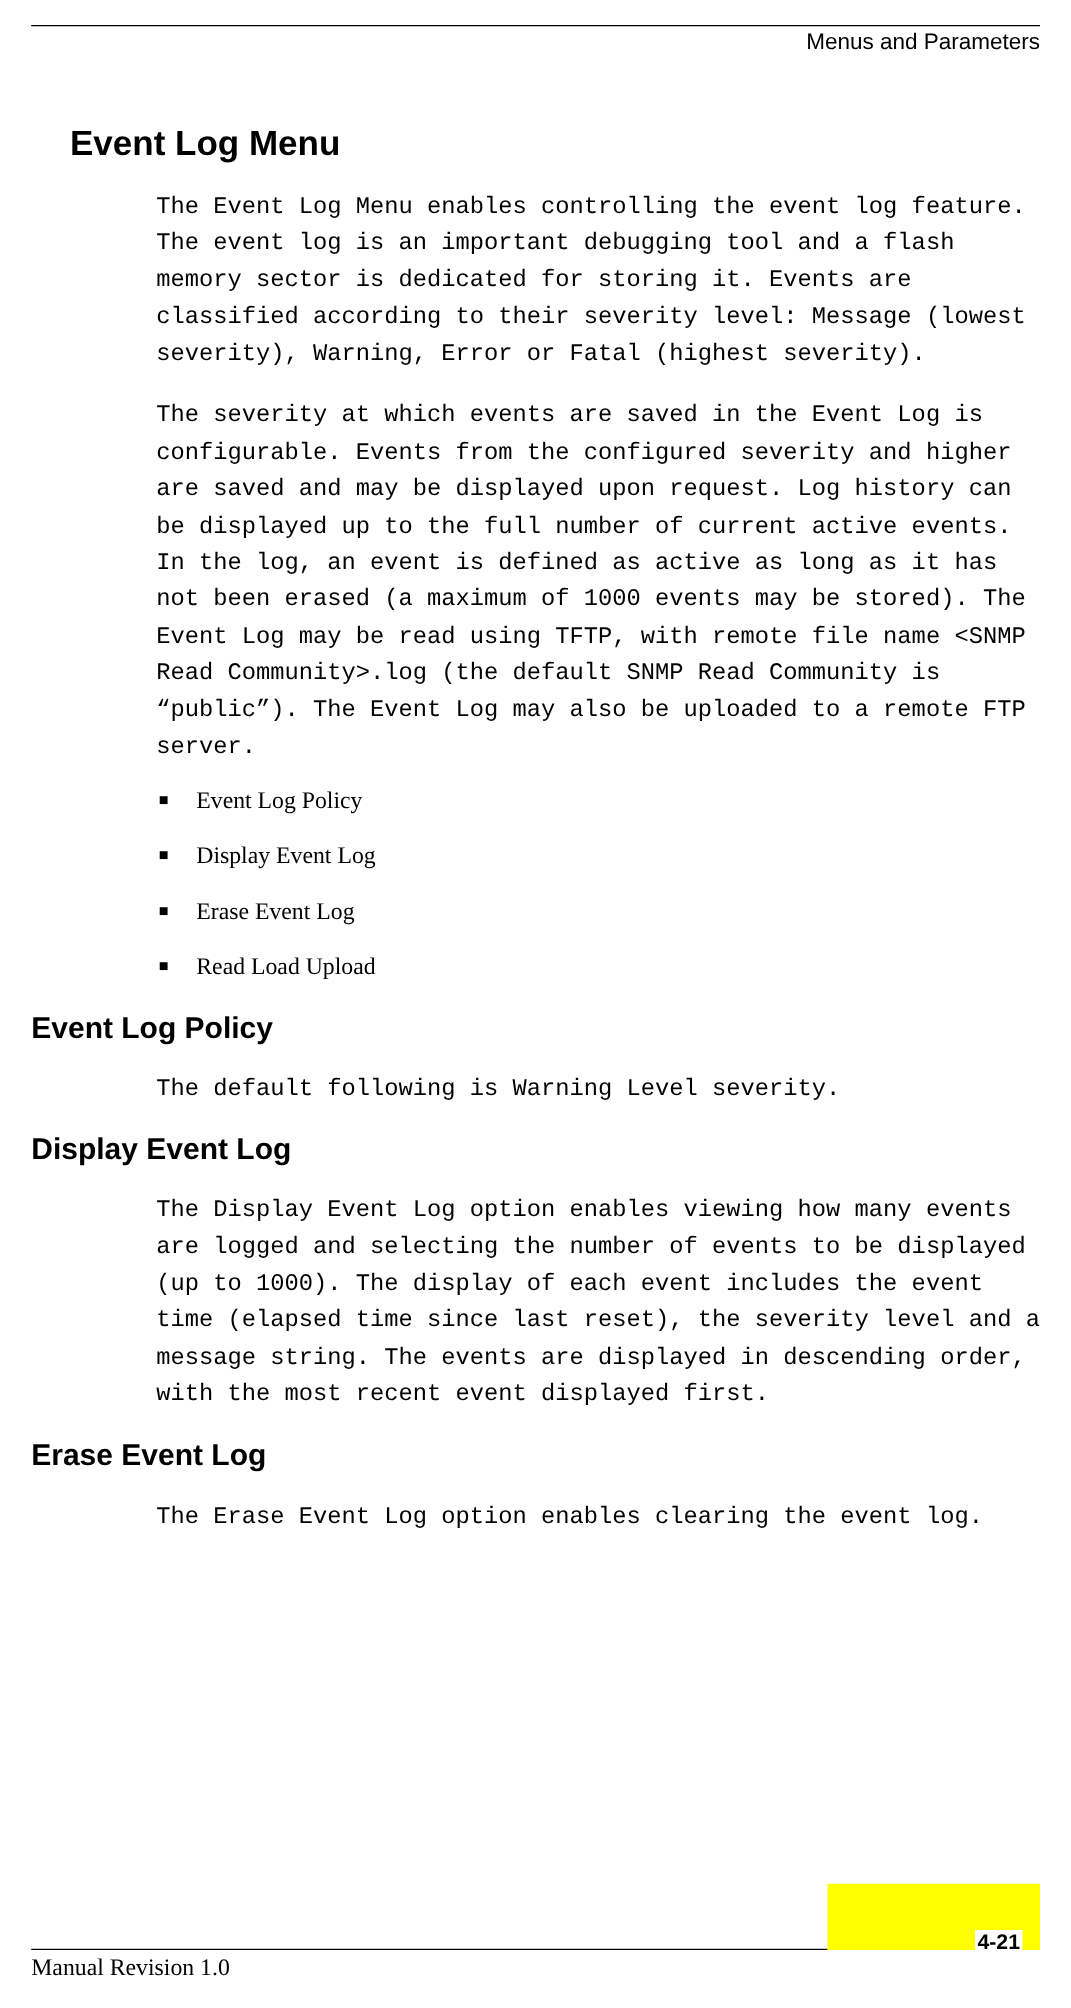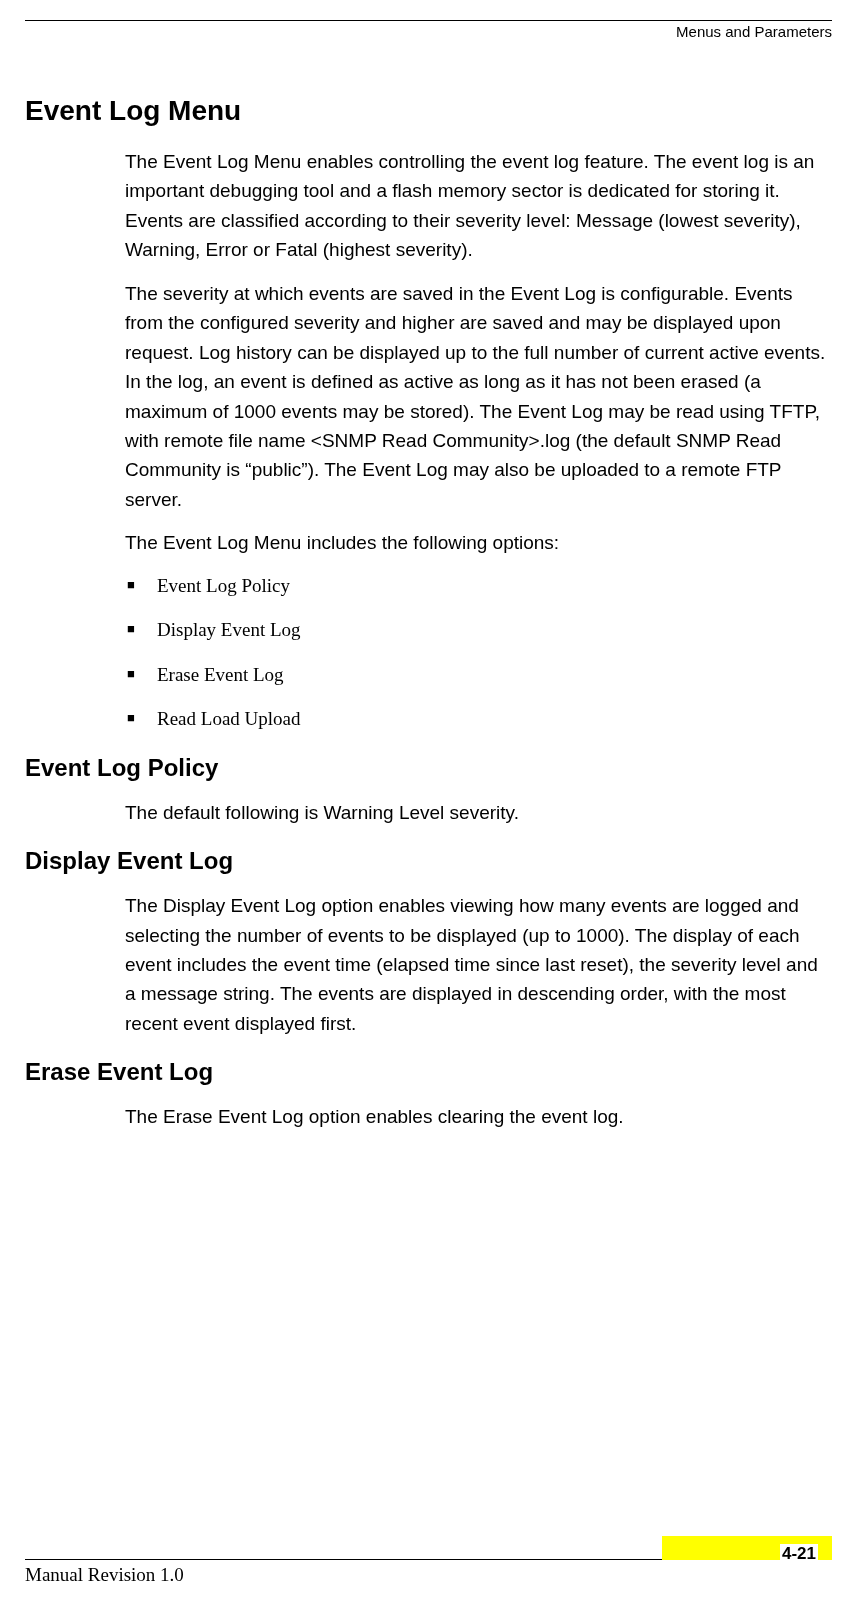--- a/index.html
+++ b/index.html
@@ -14,45 +14,47 @@
   .page {
     padding: 20px 25px 0 25px;
   }
   .header-line {
     border-top: 1px solid #000;
     margin-bottom: 2px;
   }
   .header-text {
     text-align: right;
     font-family: Arial, Helvetica, sans-serif;
-    font-size: 15px;
+    font-size: 18px;
     margin-bottom: 55px;
     padding-right: 0;
   }
   h1 {
     font-family: Arial, Helvetica, sans-serif;
     font-size: 28px;
     font-weight: bold;
     margin-bottom: 20px;
+    margin-left: 31px;
   }
   h2 {
     font-family: Arial, Helvetica, sans-serif;
     font-size: 24px;
     font-weight: bold;
     margin-top: 20px;
     margin-bottom: 16px;
   }
   .body-text {
     margin-left: 100px;
   }
   p {
     font-size: 19px;
     line-height: 1.55;
     margin-bottom: 14px;
-    font-family: Liberation Sans, sans-serif;
+    font-family: Liberation Mono, monospace;
+    margin-top: 20px;
   }
   ul {
     list-style: none;
     margin-bottom: 14px;
   }
   ul li {
     font-size: 19px;
     line-height: 1.5;
     font-family: 'Book Antiqua', Palatino, Georgia, serif;
     padding-left: 32px;
@@ -91,21 +93,21 @@
     font-family: 'Book Antiqua', Palatino, Georgia, serif;
     font-size: 19px;
     padding-top: 4px;
   }
   .footer-right-block {
     width: 170px;
     position: relative;
   }
   .yellow-box {
     background: #ffff00;
-    height: 24px;
+    height: 53px;
     width: 170px;
     position: relative;
   }
   .page-num {
     position: absolute;
     right: 14px;
     bottom: -4px;
     font-family: Arial, Helvetica, sans-serif;
     font-size: 17px;
     font-weight: bold;
@@ -118,21 +120,20 @@
 
 <div class="page">
   <div class="header-line"></div>
   <div class="header-text">Menus and Parameters</div>
 
   <h1>Event Log Menu</h1>
 
   <div class="body-text">
     <p>The Event Log Menu enables controlling the event log feature. The event log is an important debugging tool and a flash memory sector is dedicated for storing it. Events are classified according to their severity level: Message (lowest severity), Warning, Error or Fatal (highest severity).</p>
     <p>The severity at which events are saved in the Event Log is configurable. Events from the configured severity and higher are saved and may be displayed upon request. Log history can be displayed up to the full number of current active events. In the log, an event is defined as active as long as it has not been erased (a maximum of 1000 events may be stored). The Event Log may be read using TFTP, with remote file name &lt;SNMP Read Community&gt;.log (the default SNMP Read Community is “public”). The Event Log may also be uploaded to a remote FTP server.</p>
-    <p>The Event Log Menu includes the following options:</p>
     <ul>
       <li>Event Log Policy</li>
       <li>Display Event Log</li>
       <li>Erase Event Log</li>
       <li>Read Load Upload</li>
     </ul>
   </div>
 
   <h2>Event Log Policy</h2>
   <div class="body-text">

